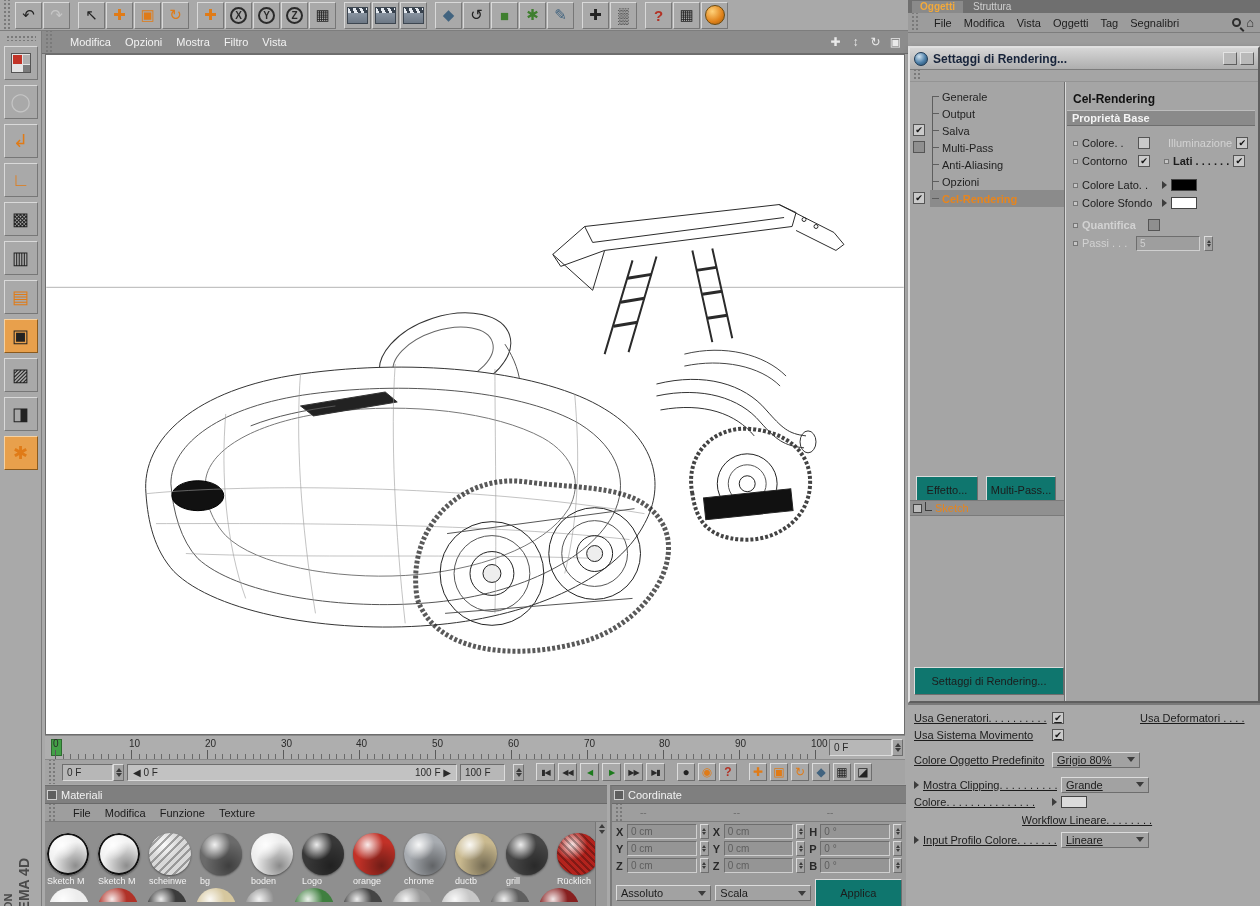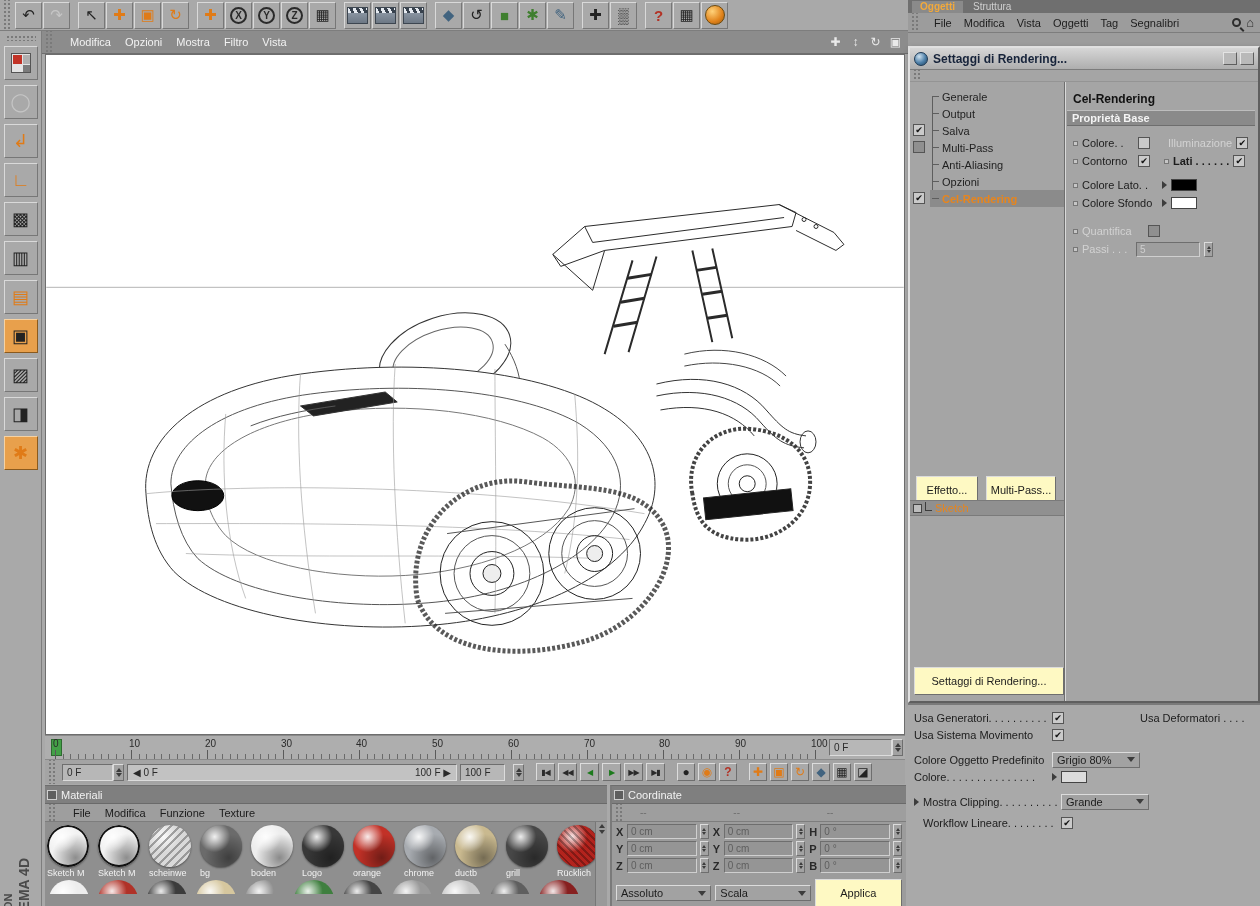--- a/index.html
+++ b/index.html
@@ -57,42 +57,42 @@
   #tl2{left:45px;top:759px;width:860px;height:25px;background:#a4a4a4;border-top:1px solid #8a8a8a;display:flex;align-items:center;gap:3px;padding:0 2px;}
   #range{flex:0 0 330px;height:17px;background:#c2c2c2;border:1px solid;border-color:#6e6e6e #dcdcdc #dcdcdc #6e6e6e;display:flex;align-items:center;justify-content:space-between;padding:0 5px;font-size:10px;color:#2a2a2a;}
   .pbtn{width:19px;height:18px;display:flex;align-items:center;justify-content:center;font-size:8px;letter-spacing:-1px;background:#a9a9a9;border:1px solid;border-color:#dcdcdc #6e6e6e #6e6e6e #dcdcdc;color:#2a2a2a;flex:0 0 19px;}
   .pbtn.green{color:#1d7a1d;}
   .tgl{width:18px;height:18px;display:flex;align-items:center;justify-content:center;font-size:12px;background:#a9a9a9;border:1px solid;border-color:#dcdcdc #6e6e6e #6e6e6e #dcdcdc;flex:0 0 18px;}
   
   #materials{left:45px;top:785px;width:562px;height:121px;background:#8f8f8f;border-top:1px solid #6e6e6e;overflow:hidden;}
   .ptitle{height:18px;background:#7f7f7f;color:#f2f2f2;display:flex;align-items:center;padding-left:2px;gap:4px;border-bottom:1px solid #6a6a6a;}
   .ptitle .sq{width:10px;height:10px;background:#5f5f5f;border:1px solid #cfcfcf;flex:0 0 10px;}
   .pmenu{height:18px;background:#9e9e9e;display:flex;align-items:center;gap:14px;padding-left:2px;border-bottom:1px solid #7d7d7d;color:#1c1c1c;}
-  #matrow{display:flex;gap:3px;padding:3px 2px 0 2px;}
+  #matrow{display:flex;gap:3px;padding:3px 2px 0 2px;margin-top:8px;}
   .mat{width:48px;flex:0 0 48px;display:flex;flex-direction:column;gap:1px;}
   .sph{width:42px;height:42px;border-radius:50%;background-color:#888;background-image:radial-gradient(circle at 35% 28%,rgba(255,255,255,.9),rgba(255,255,255,0) 38%),radial-gradient(circle at 68% 78%,rgba(0,0,0,.42),rgba(0,0,0,0) 55%);box-shadow:0 1px 2px rgba(0,0,0,.45);}
   .sph.ring{box-shadow:inset 0 0 0 2px #111,0 1px 2px rgba(0,0,0,.45);}
   .sph.patt{background-image:repeating-linear-gradient(45deg,rgba(0,0,0,.28) 0 2px,transparent 2px 5px),radial-gradient(circle at 35% 28%,rgba(255,255,255,.9),rgba(255,255,255,0) 38%);}
   .sph.hatch{background-image:repeating-linear-gradient(-45deg,rgba(90,90,90,.5) 0 2px,transparent 2px 6px),radial-gradient(circle at 35% 28%,rgba(255,255,255,.9),rgba(255,255,255,0) 38%);}
   .mname{font-size:9px;color:#f2f2f2;white-space:nowrap;overflow:hidden;max-width:48px;}
   #matrow2{display:flex;gap:9px;padding:2px 2px 0 4px;height:16px;overflow:hidden;}
   .sph2{width:40px;height:40px;border-radius:50%;flex:0 0 40px;background-image:radial-gradient(circle at 35% 28%,rgba(255,255,255,.9),rgba(255,255,255,0) 38%);}
   #matsb{position:absolute;right:0;top:36px;width:12px;bottom:0;background:#9a9a9a;border-left:1px solid #777;display:flex;flex-direction:column;align-items:center;padding-top:2px;gap:2px;}
   
   #coords{left:610px;top:785px;width:296px;height:121px;background:#9c9c9c;border-top:1px solid #6e6e6e;border-left:2px solid #7a7a7a;}
   .crow{display:flex;align-items:center;gap:4px;padding:2px 4px 0 4px;}
   .cfield{display:flex;align-items:center;gap:3px;flex:1;}
   .clab{width:8px;font-weight:bold;color:#2a2a2a;}
   .cval{flex:1;height:15px;background:#959595;border:1px solid;border-color:#6e6e6e #cfcfcf #cfcfcf #6e6e6e;display:flex;align-items:center;padding:0 3px;font-size:10px;color:#5e5e5e;}
   .stpS{width:9px;height:15px;display:flex;flex-direction:column;align-items:center;justify-content:center;gap:1px;background:#a2a2a2;border:1px solid;border-color:#dcdcdc #6e6e6e #6e6e6e #dcdcdc;}
   .stpS .tu{border-bottom-width:3px;border-left-width:2.5px;border-right-width:2.5px;}
   .stpS .td{border-top-width:3px;border-left-width:2.5px;border-right-width:2.5px;}
   .dd{height:16px;background:#a2a2a2;border:1px solid;border-color:#dcdcdc #6e6e6e #6e6e6e #dcdcdc;display:flex;align-items:center;padding:0 4px;color:#1c1c1c;}
   .dar{margin-left:auto;width:0;height:0;border-left:4px solid transparent;border-right:4px solid transparent;border-top:5px solid #3c3c3c;}
-  .btn{height:28px;background:#fef9c3;border:1px solid;border-color:#dcdcdc #6e6e6e #6e6e6e #dcdcdc;display:flex;align-items:center;justify-content:center;color:#1c1c1c;}
+  .btn{height:28px;background:#0f766e;border:1px solid;border-color:#dcdcdc #6e6e6e #6e6e6e #dcdcdc;display:flex;align-items:center;justify-content:center;color:#1c1c1c;}
   .cdash{color:#6e6e6e;font-size:10px;width:80px;}
   
   #rdialog{left:908px;top:46px;width:352px;height:657px;background:#a5a5a5;border:2px solid;border-color:#e0e0e0 #5f5f5f #5f5f5f #e0e0e0;box-shadow:2px 3px 6px rgba(0,0,0,.35);}
   #rd-title{height:22px;background:linear-gradient(#d6d6d6,#aeaeae);display:flex;align-items:center;gap:5px;padding:0 4px;border-bottom:1px solid #7c7c7c;}
   #rd-title .ttl{font-weight:bold;font-size:12px;color:#16233a;}
   .winbtn{width:14px;height:13px;background:#b9b9b9;border:1px solid;border-color:#e3e3e3 #5f5f5f #5f5f5f #e3e3e3;display:flex;align-items:center;justify-content:center;font-size:8px;color:#333;}
   #rd-title .wins{margin-left:auto;display:flex;gap:3px;}
   .ball{width:14px;height:14px;border-radius:50%;background:radial-gradient(circle at 35% 30%,#cfe2ef,#4d7fa8 55%,#23455f);border:1px solid #1d3955;}
   #rd-handle{height:12px;display:flex;align-items:center;padding-left:2px;border-bottom:1px solid #949494;}
   #rd-tree{position:absolute;left:0;top:40px;width:154px;bottom:0;}
@@ -118,26 +118,26 @@
   .swatch{width:26px;height:12px;border:1px solid #444;}
   .pfield{width:64px;height:15px;background:#9e9e9e;border:1px solid;border-color:#6e6e6e #cfcfcf #cfcfcf #6e6e6e;display:flex;align-items:center;padding:0 3px;color:#cfcfcf;font-size:10px;}
   #rd-effetto{position:absolute;left:6px;top:428px;width:62px;}
   #rd-multipass{position:absolute;left:76px;top:428px;width:70px;}
   #rd-objrow{position:absolute;left:0;top:452px;width:154px;height:16px;background:#909090;border-top:1px solid #7a7a7a;border-bottom:1px solid #7a7a7a;display:flex;align-items:center;gap:3px;padding-left:3px;}
   #rd-objrow .obx{width:9px;height:9px;border:1px solid #444;background:#bdbdbd;flex:0 0 9px;}
   #rd-objrow .elbow{width:7px;height:9px;border-left:1px solid #3c3c3c;border-bottom:1px solid #3c3c3c;flex:0 0 7px;margin-top:-4px;}
   #rd-objrow span.nm{color:#e8851c;}
   #rd-bottombtn{position:absolute;left:4px;bottom:6px;width:150px;}
   
-  #rprops{left:908px;top:703px;width:352px;height:203px;background:#a9a9a9;border-top:2px solid #7a7a7a;overflow:hidden;padding-top:4px;}
+  #rprops{left:908px;top:703px;width:352px;height:203px;background:#a9a9a9;border-top:2px solid #7a7a7a;overflow:hidden;padding-top:4px;text-decoration:underline;}
   .prow{display:flex;align-items:center;height:17px;padding:0 6px;gap:4px;}
   .prow .lab{white-space:nowrap;overflow:hidden;}
   .w134{width:134px;flex:0 0 134px;white-space:nowrap;overflow:hidden;}
   .dd88{width:88px;flex:0 0 88px;}
-  .mt8{margin-top:8px;} .mt4{margin-top:4px;}
+  .mt8{margin-top:8px;} .mt4{margin-top:4px;flex-direction:column;}
 </style>
 </head>
 <body>
 
 <div id="topbar" class="abs">
   <span class="handle"></span>
   <span class="tbtn c-dark">↶</span>
   <span class="tbtn c-dis">↷</span>
   <span class="gapS"></span>
   <span class="tbtn c-dark">↖</span>
@@ -648,21 +648,21 @@
       <span class="lbl" style="width:76px">Colore Lato. .</span>
       <span class="tri-r"></span>
       <span class="swatch" style="background-color: rgb(0, 0, 0);"></span>
     </div>
     <div class="rrow">
       <span class="dot"></span>
       <span class="lbl" style="width:76px">Colore Sfondo</span>
       <span class="tri-r"></span>
       <span class="swatch" style="background-color: rgb(255, 255, 255);"></span>
     </div>
-    <div class="rrow" style="margin-top:10px;">
+    <div class="rrow" style="margin-top:4px;font-weight:bold;">
       <span class="dot"></span>
       <span class="lbl dim" style="width:62px">Quantifica</span>
       <span class="chk dim"></span>
     </div>
     <div class="rrow">
       <span class="dot"></span>
       <span class="lbl dim" style="width:50px">Passi . . .</span>
       <span class="pfield">5</span>
       <span class="stpS">
           <span class="tu"></span>
@@ -681,31 +681,39 @@
   <div class="prow">
     <span class="lab w134">Usa Sistema Movimento</span>
     <span class="chk">✔</span>
   </div>
   <div class="prow mt8">
     <span class="lab w134">Colore Oggetto Predefinito</span>
     <span class="dd dd88">
         <span>Grigio 80%</span>
         <span class="dar"></span>
       </span>
-  </div>
-  <div class="prow">
-    <span class="lab w134">Colore. . . . . . . . . . . . . . .</span>
-    <span class="tri-r"></span>
-    <span class="swatch" style="background-color: rgb(220, 220, 220);"></span>
   </div>
   <div class="prow mt8">
     <span class="tri-r"></span>
     <span class="lab w134">Mostra Clipping. . . . . . . . . .</span>
     <span class="dd dd88">
         <span>Grande</span>
         <span class="dar"></span>
       </span>
   </div>
+  <div class="prow">
+    <span class="lab w134">Colore. . . . . . . . . . . . . . .</span>
+    <span class="tri-r"></span>
+    <span class="swatch" style="background-color: rgb(220, 220, 220);"></span>
+  </div>
   <div class="prow mt4">
     <span class="lab w134" style="margin-left:9px">Workflow Lineare. . . . . . . .</span>
     <span class="chk">✔</span>
   </div>
+  <div class="prow">
+    <span class="tri-r"></span>
+    <span class="lab w134">Input Profilo Colore. . . . . . .</span>
+    <span class="dd dd88">
+        <span>Lineare</span>
+        <span class="dar"></span>
+      </span>
+  </div>
 </div>
 
 </body></html>

